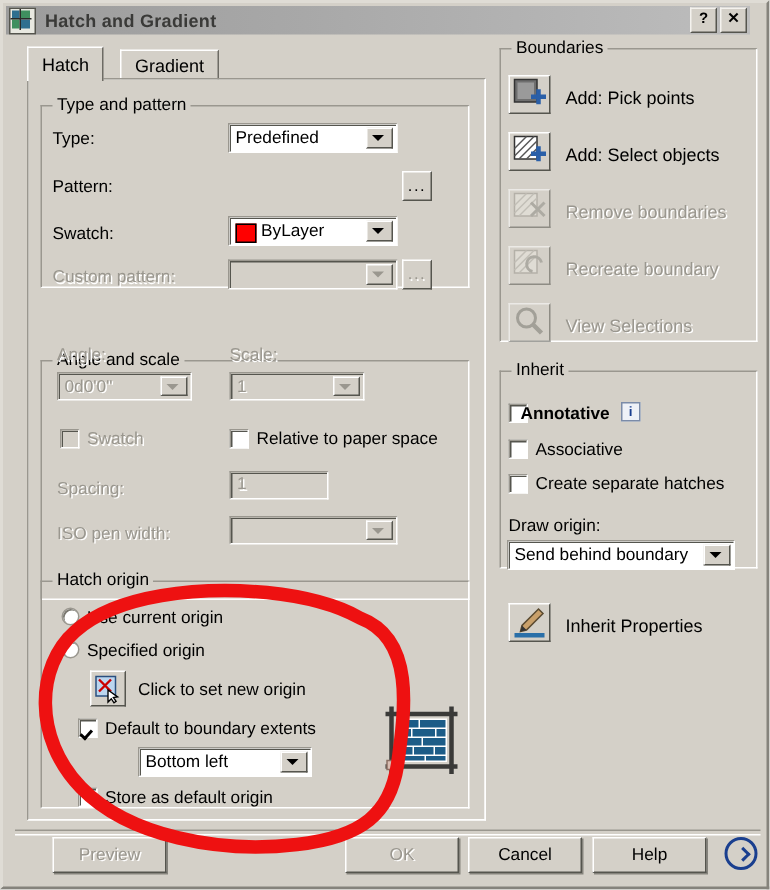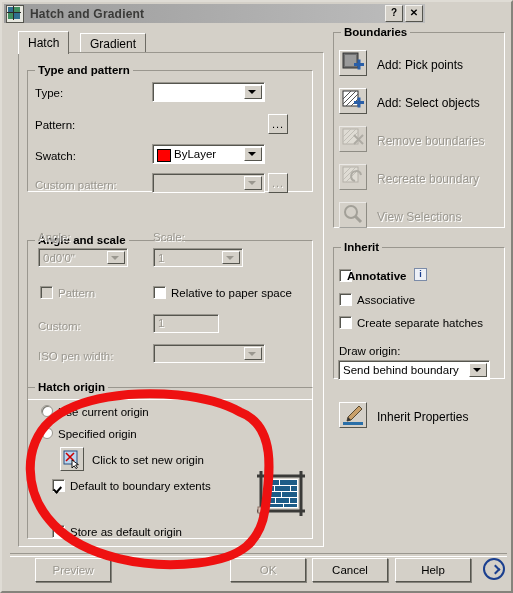--- a/index.html
+++ b/index.html
@@ -24,21 +24,21 @@
     border-top: 2px solid #dfdcd5;
     border-right: 2px solid #85837c;
     border-bottom: 2px solid #85837c;
     overflow: hidden;
   }
 
   
   #titlebar {
     position: absolute;
     left: 2px; top: 2px;
-    width: 421px; height: 19px;
+    width: 496px; height: 19px;
     background: linear-gradient(to right, #9c9c9c 0%, #a8a8a8 40%, #bdbdbd 100%);
     display: flex;
     align-items: center;
   }
   #titlebar .app-icon {
     width: 16px; height: 16px;
     margin-left: 2px;
     background: #e8e8e0;
     border: 1px solid #55554e;
     position: relative;
@@ -105,21 +105,20 @@
     border-bottom: none;
   }
 
   
   .group {
     position: absolute;
     box-sizing: border-box;
     border: 1px solid #ffffff;
     border-top-color: #9a978f;
     border-left-color: #9a978f;
-    font-weight: bold;
   }
   .group > .legend {
     position: absolute;
     top: -7px; left: 7px;
     background: #d4d0c8;
     padding: 0 3px;
     font-size: 11.5px;
     line-height: 12px;
     white-space: nowrap;
   }
@@ -356,20 +355,21 @@
   <div id="leftpanel">
     <div class="lp-shadow"></div>
   </div>
 
   <div class="group" style="left:25px; top:68px; width:286px; height:122px;">
     <div class="legend">Type and pattern</div>
   </div>
 
   <div class="lbl" style="left:33px; top:85px;">Type:</div>
   <div class="combo" style="left:150px; top:80px; width:113px; height:20px;">
+    <div class="cval">Predefined</div>
     <div class="arrow-btn"></div>
   </div>
 
   <div class="lbl" style="left:33px; top:117px;">Pattern:</div>
   <div class="dots-btn" style="left:266px; top:112px; width:20px; height:20px;">...</div>
 
   <div class="lbl" style="left:33px; top:148px;">Swatch:</div>
   <div class="combo" style="left:150px; top:142px; width:113px; height:20px;">
     <div style="position:absolute; left:4px; top:4px; width:12px; height:11px; background:#ff0000; border:1px solid #000;"></div>
     <div class="cval" style="left:21px;">ByLayer</div>
@@ -393,26 +393,26 @@
     <div class="arrow-btn"></div>
   </div>
 
   <div class="lbl disabled" style="left:151px; top:229px;">Scale:</div>
   <div class="combo disabled" style="left:151px; top:246px; width:90px; height:19px;">
     <div class="cval">1</div>
     <div class="arrow-btn"></div>
   </div>
 
   <div class="chk disabled" style="left:38px; top:284px;"></div>
-  <div class="lbl disabled" style="left:56px; top:285px;">Pattern</div>
+  <div class="lbl disabled" style="left:56px; top:285px;">Swatch</div>
 
   <div class="chk" style="left:151px; top:284px;"></div>
   <div class="lbl" style="left:169px; top:285px;">Relative to paper space</div>
 
-  <div class="lbl disabled" style="left:36px; top:318px;">Custom:</div>
+  <div class="lbl disabled" style="left:36px; top:318px;">Spacing:</div>
   <div class="textbox" style="left:151px; top:312px; width:66px; height:19px;">
     <div class="tval">1</div>
   </div>
 
   <div class="lbl disabled" style="left:36px; top:348px;">ISO pen width:</div>
   <div class="combo disabled" style="left:151px; top:342px; width:112px; height:19px;">
     <div class="cval"></div>
     <div class="arrow-btn"></div>
   </div>
 
@@ -431,20 +431,24 @@
       <rect x="3" y="3" width="13" height="13" fill="#bcd6ef" stroke="#2a4f7f" stroke-width="1"></rect>
       <path d="M5 5 L13 13 M13 5 L5 13" stroke="#cc0000" stroke-width="1.6"></path>
       <path d="M11 12 L11 20 L13.2 17.8 L15 20.6 L16.4 19.6 L14.6 17 L17.4 16.6 Z" fill="#ffffff" stroke="#000000" stroke-width="0.9"></path>
     </svg>
   </div>
   <div class="lbl" style="left:90px; top:452px;">Click to set new origin</div>
 
   <div class="chk checked" style="left:50px; top:477px;"></div>
   <div class="lbl" style="left:68px; top:478px;">Default to boundary extents</div>
 
+  <div class="combo" style="left:90px; top:496px; width:116px; height:20px;">
+    <div class="cval">Bottom left</div>
+    <div class="arrow-btn"></div>
+  </div>
 
   <div class="chk" style="left:50px; top:523px;"></div>
   <div class="lbl" style="left:68px; top:524px;">Store as default origin</div>
 
   <div id="extent-preview">
     <svg width="54" height="58" viewBox="0 0 54 58" style="display:block;">
 
       <g stroke="#3a3a38" stroke-width="3">
         <line x1="6" y1="3" x2="6" y2="48"></line>
         <line x1="46" y1="3" x2="46" y2="48"></line>

